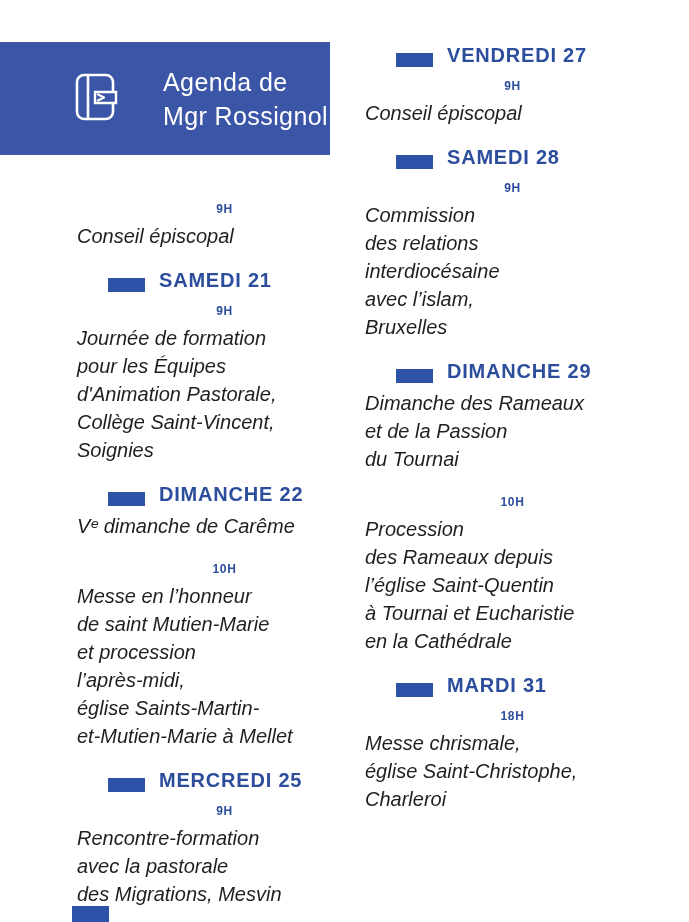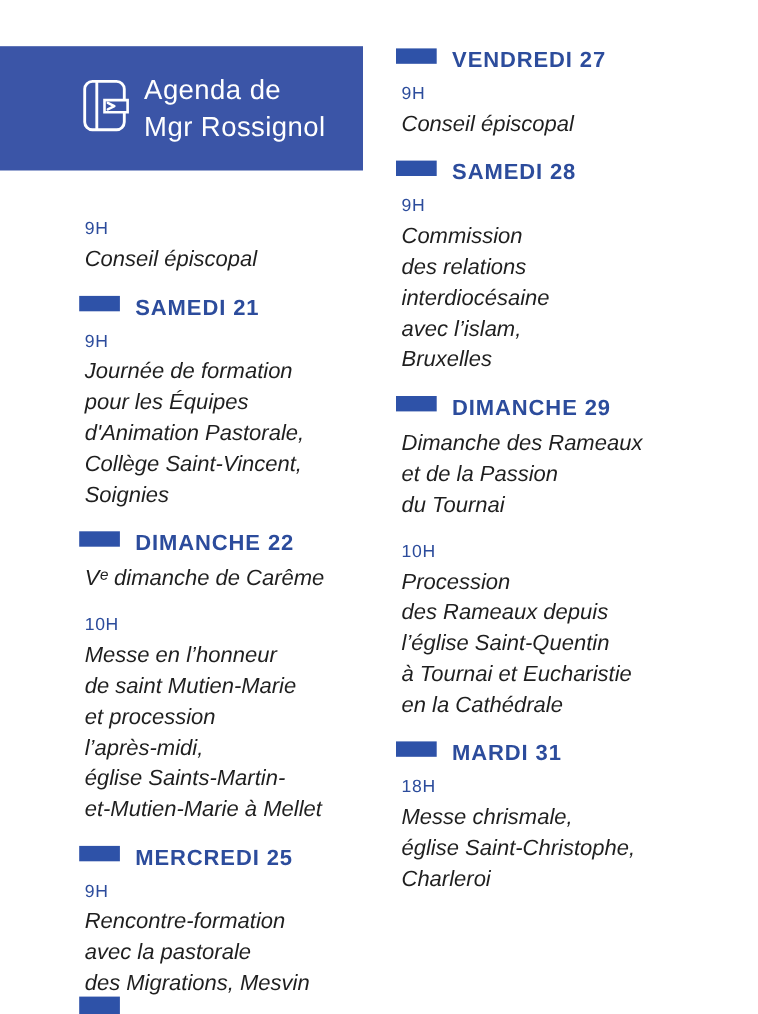--- a/index.html
+++ b/index.html
@@ -12,43 +12,43 @@
   }
   :root {
     --header-bg:#3B55A7;
     --marker:#2E52A8;
     --heading:#2C4C9C;
     --body:#1F1F1F;
   }
   .header-box {
     position:absolute; left:0; top:42px; width:330px; height:113px;
     background:var(--header-bg);
-    display:flex; align-items:center;
+    display:flex; align-items:center;gap:32px;
   }
   .header-icon { margin-left:73px; flex:none; }
   .header-title {
     color:#ffffff; font-size:25px; line-height:34px;
     letter-spacing:0.4px; margin-left:12px; font-weight:400;
   }
   .column { position:absolute; width:300px; }
   #col-0 { left:72px; top:194px; }
   #col-1 { left:360px; top:44px; }
   .entry { margin-bottom:19px; }
-  .day-row { display:flex; align-items:flex-start; margin-bottom:6px; }
+  .day-row { display:flex; align-items:flex-end; margin-bottom:6px;margin-left:36px; }
   .marker {
     width:37px; height:14px; background:var(--marker);
     margin-right:14px; flex:none;
   }
   .day {
     color:var(--heading); font-weight:bold; font-size:20px;
     letter-spacing:0.8px; white-space:nowrap;
   }
   .time {
-    color:var(--heading); font-weight:normal; font-size:16px;
-    letter-spacing:0.6px; padding-left:5px; line-height:26px;
+    color:var(--heading); font-weight:bold; font-size:12px;
+    letter-spacing:0.6px; padding-left:5px; line-height:26px;text-align:center;
   }
   .item { margin-top:2px; }
   .notes + .item { margin-top:16px; }
   .notes { margin-bottom:0; }
   .body-line {
     color:var(--body); font-style:italic; font-size:20px;
     line-height:28px; padding-left:5px; white-space:nowrap;
   }
   .cutoff-marker {
     position:absolute; left:72px; top:906px; width:37px; height:16px;

